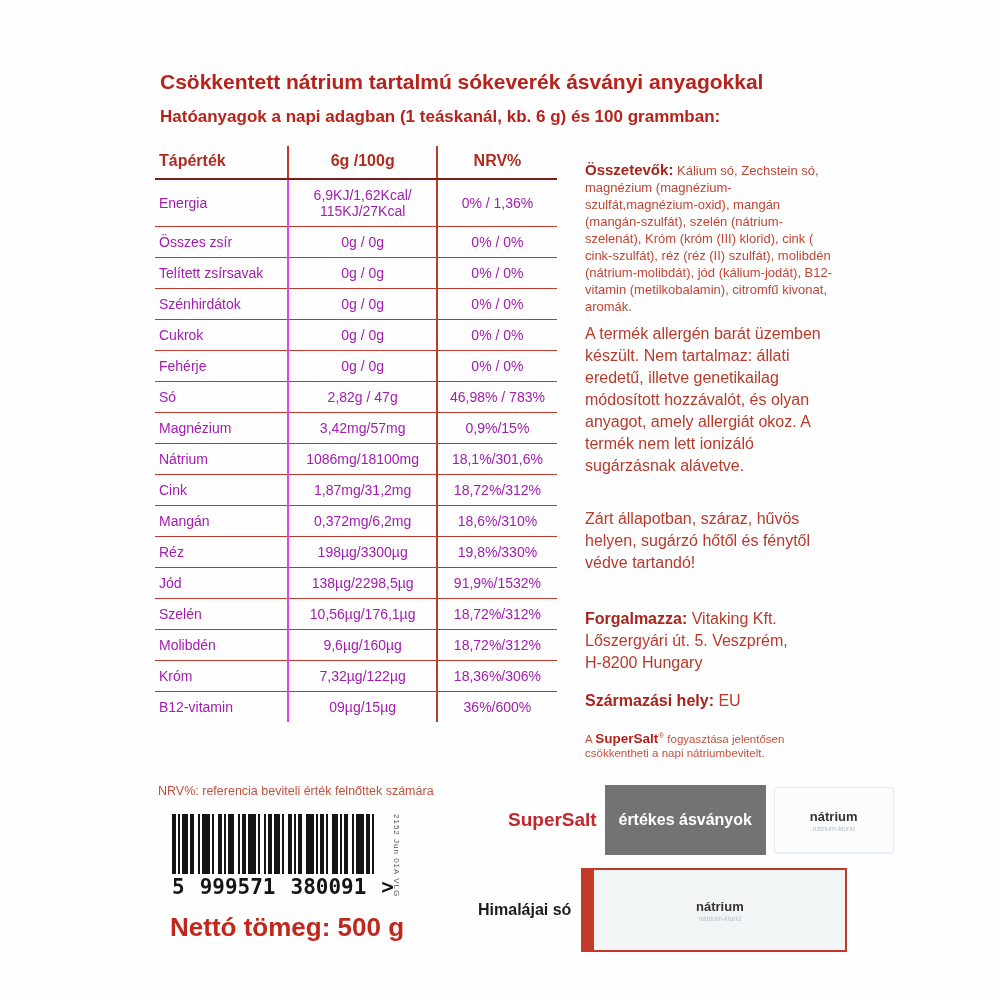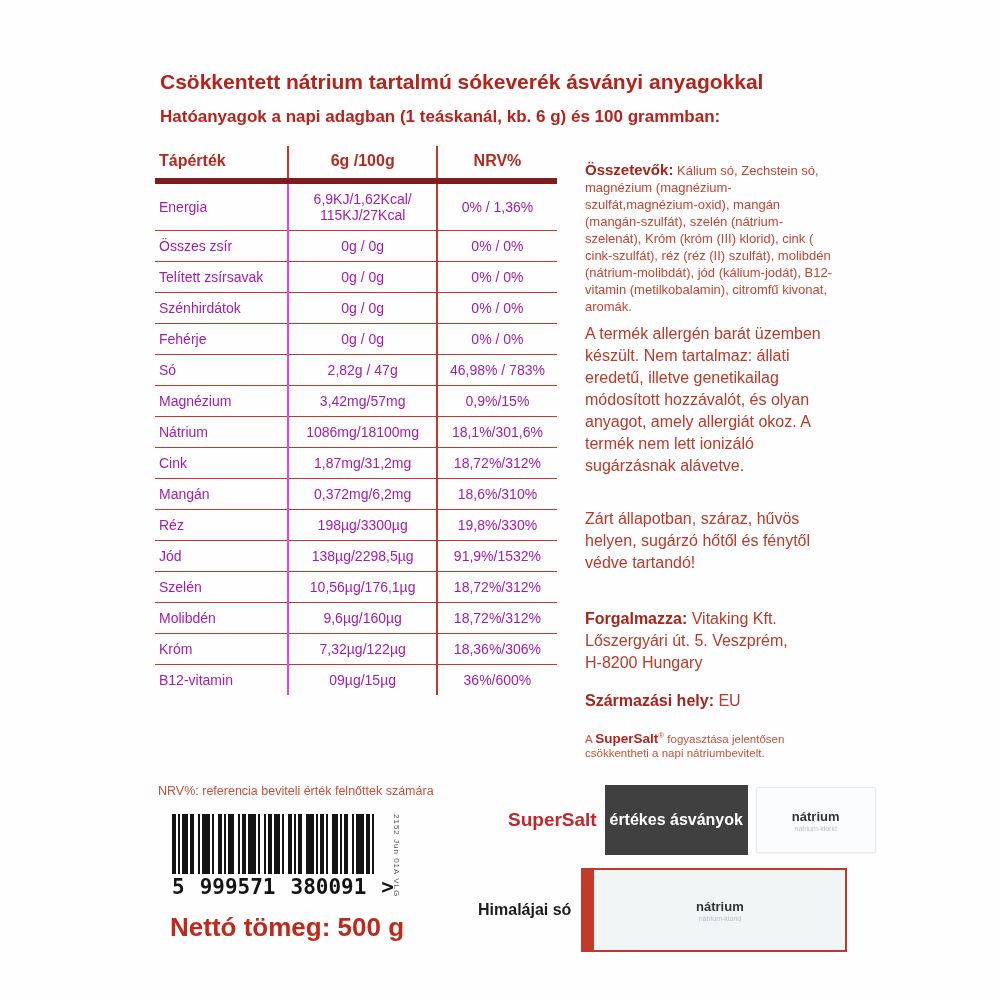--- a/index.html
+++ b/index.html
@@ -4,21 +4,21 @@
 <style>
   html,body{margin:0;padding:0;background:#ffffff;}
   .page{position:relative;width:1000px;height:1000px;background:#fefefe;overflow:hidden;
         font-family:"Liberation Sans",sans-serif;color:#b5271c;}
   .title{position:absolute;left:160px;top:70px;width:700px;font-size:21px;font-weight:bold;color:#b5231a;}
   .subtitle{position:absolute;left:160px;top:107px;width:700px;font-size:17px;font-weight:bold;color:#b5231a;}
 
   
   .ntable{position:absolute;left:155px;top:146px;width:402px;border-collapse:collapse;}
   .ntable th{font-size:16px;font-weight:bold;color:#b02c20;padding:6px 4px 8px 4px;
-             border-bottom:6px solid #7f1d1d;}
+             border-bottom:2px solid #7f1d1d;}
   .ntable th:first-child{text-align:left;}
   .ntable th + th{border-left:2px solid #c0392b;text-align:center;}
   .ntable td{font-size:14px;color:#a21caf;padding:7px 4px;border-top:1.5px solid #c0392b;}
   .ntable tbody tr:first-child td{border-top:none;}
   .ntable td.row-label{text-align:left;width:137px;}
   .ntable td.row-value{text-align:center;width:146px;border-left:2px solid #d946ef;}
   .ntable td.row-nrv{text-align:center;width:117px;border-left:2px solid #c0392b;}
   .footnote{position:absolute;left:158px;top:784px;font-size:12.5px;color:#c4503c;}
 
   
@@ -41,21 +41,21 @@
   .dist b{color:#a8241a;}
   .origin{position:absolute;top:676px;left:0;width:248px;font-size:16px;color:#b73a2b;}
   .origin b{color:#a8241a;}
   .note{position:absolute;top:716px;left:0;width:248px;font-size:11.5px;line-height:15px;color:#c4503c;}
   .note .brand{font-weight:bold;font-size:13.5px;color:#b5231a;}
   .note sup{font-size:8px;}
 
   
   .logo-row1{position:absolute;left:508px;top:785px;display:flex;align-items:center;gap:8px;}
   .supersalt{font-size:19px;font-weight:bold;color:#c1272d;letter-spacing:0px;}
-  .badge-minerals{width:143px;height:70px;background:#404040;color:#ffffff;display:flex;
+  .badge-minerals{width:161px;height:70px;background:#737373;color:#ffffff;display:flex;
       align-items:center;justify-content:center;font-size:16px;font-weight:bold;text-align:center;}
   .mini-card{width:118px;height:64px;background:#fbfcfd;border:1px solid #e9ebee;border-radius:2px;
       box-shadow:0 1px 2px rgba(0,0,0,0.06);display:flex;flex-direction:column;
       align-items:center;justify-content:center;}
   .mini-title{font-size:13px;font-weight:bold;color:#333333;}
   .mini-sub{font-size:7px;color:#b9bfc4;margin-top:1px;}
   .logo-row2{position:absolute;left:478px;top:868px;display:flex;align-items:center;gap:10px;}
   .himalayan{font-size:16px;font-weight:bold;color:#1c1c1c;}
   .big-card{width:262px;height:80px;background:#f2f5f6;border:2px solid #c0392b;display:flex;align-items:stretch;}
   .big-card .strip{width:11px;background:#c43a28;}
@@ -92,20 +92,25 @@
           <td class="row-label">Telített zsírsavak</td>
           <td class="row-value">0g / 0g</td>
           <td class="row-nrv">0% / 0%</td>
         </tr>
         <tr>
           <td class="row-label">Szénhirdátok</td>
           <td class="row-value">0g / 0g</td>
           <td class="row-nrv">0% / 0%</td>
         </tr>
         <tr>
+          <td class="row-label">Cukrok</td>
+          <td class="row-value">0g / 0g</td>
+          <td class="row-nrv">0% / 0%</td>
+        </tr>
+        <tr>
           <td class="row-label">Fehérje</td>
           <td class="row-value">0g / 0g</td>
           <td class="row-nrv">0% / 0%</td>
         </tr>
         <tr>
           <td class="row-label">Só</td>
           <td class="row-value">2,82g / 47g</td>
           <td class="row-nrv">46,98% / 783%</td>
         </tr>
         <tr>

